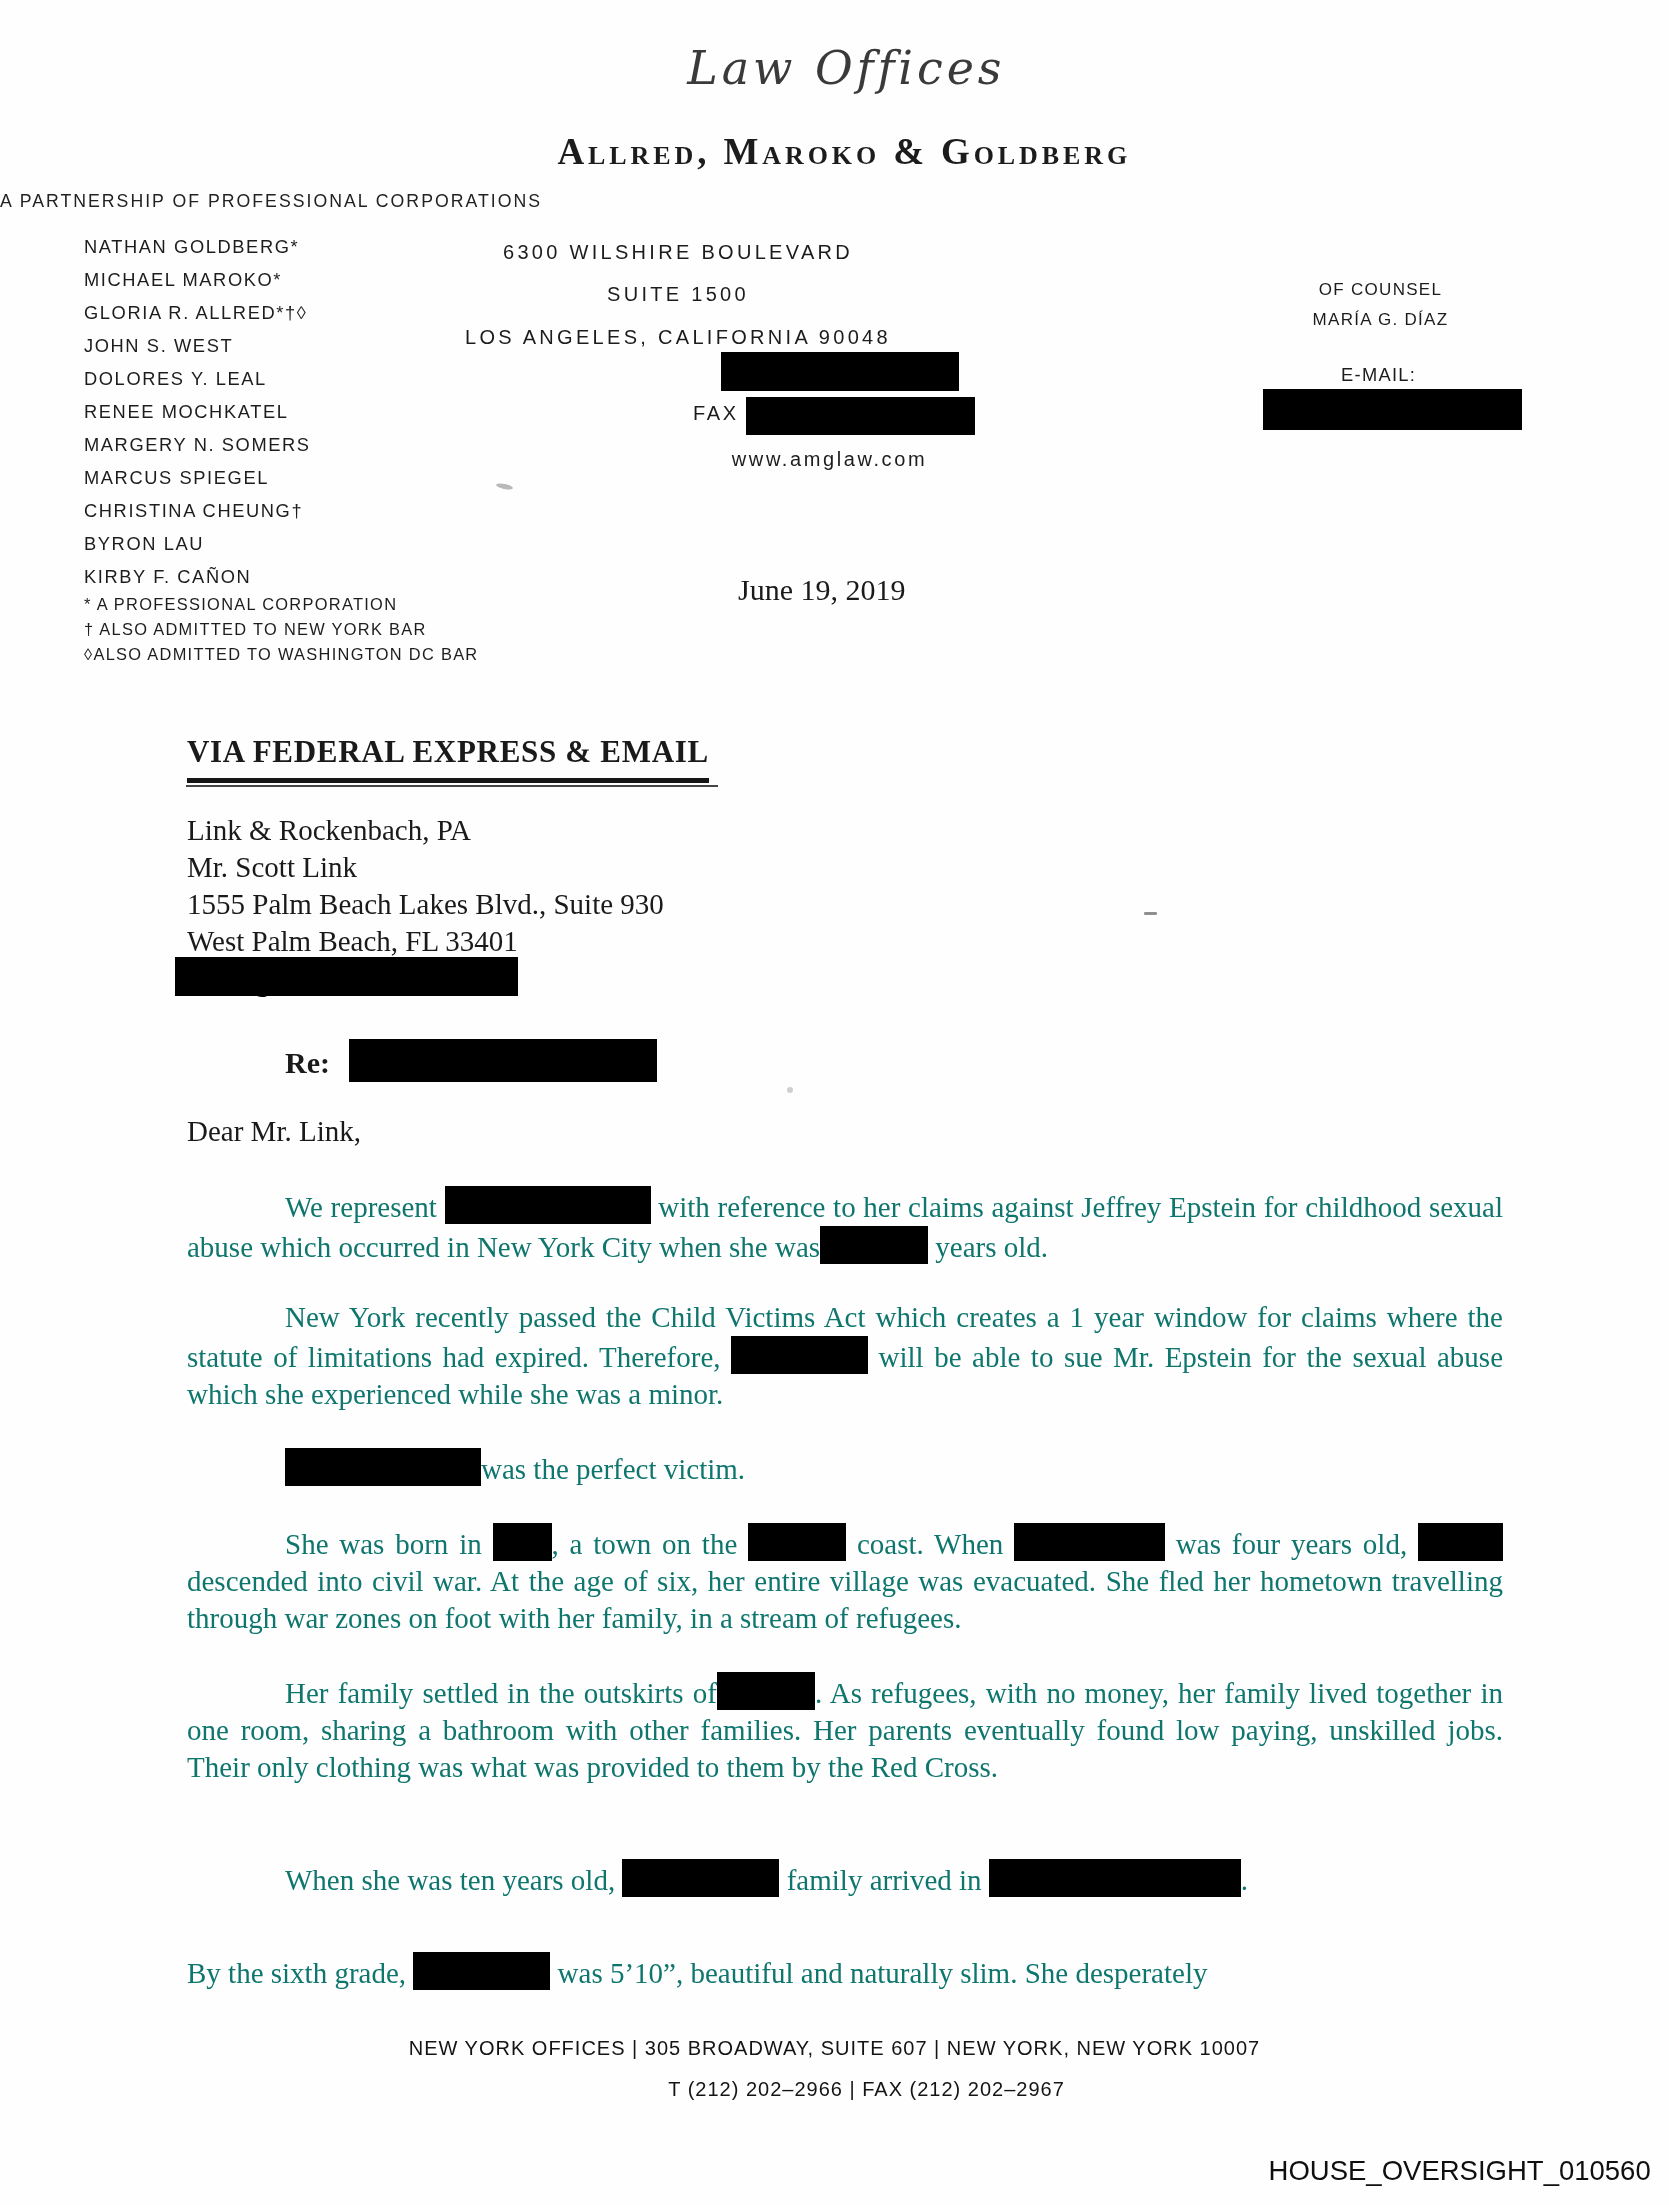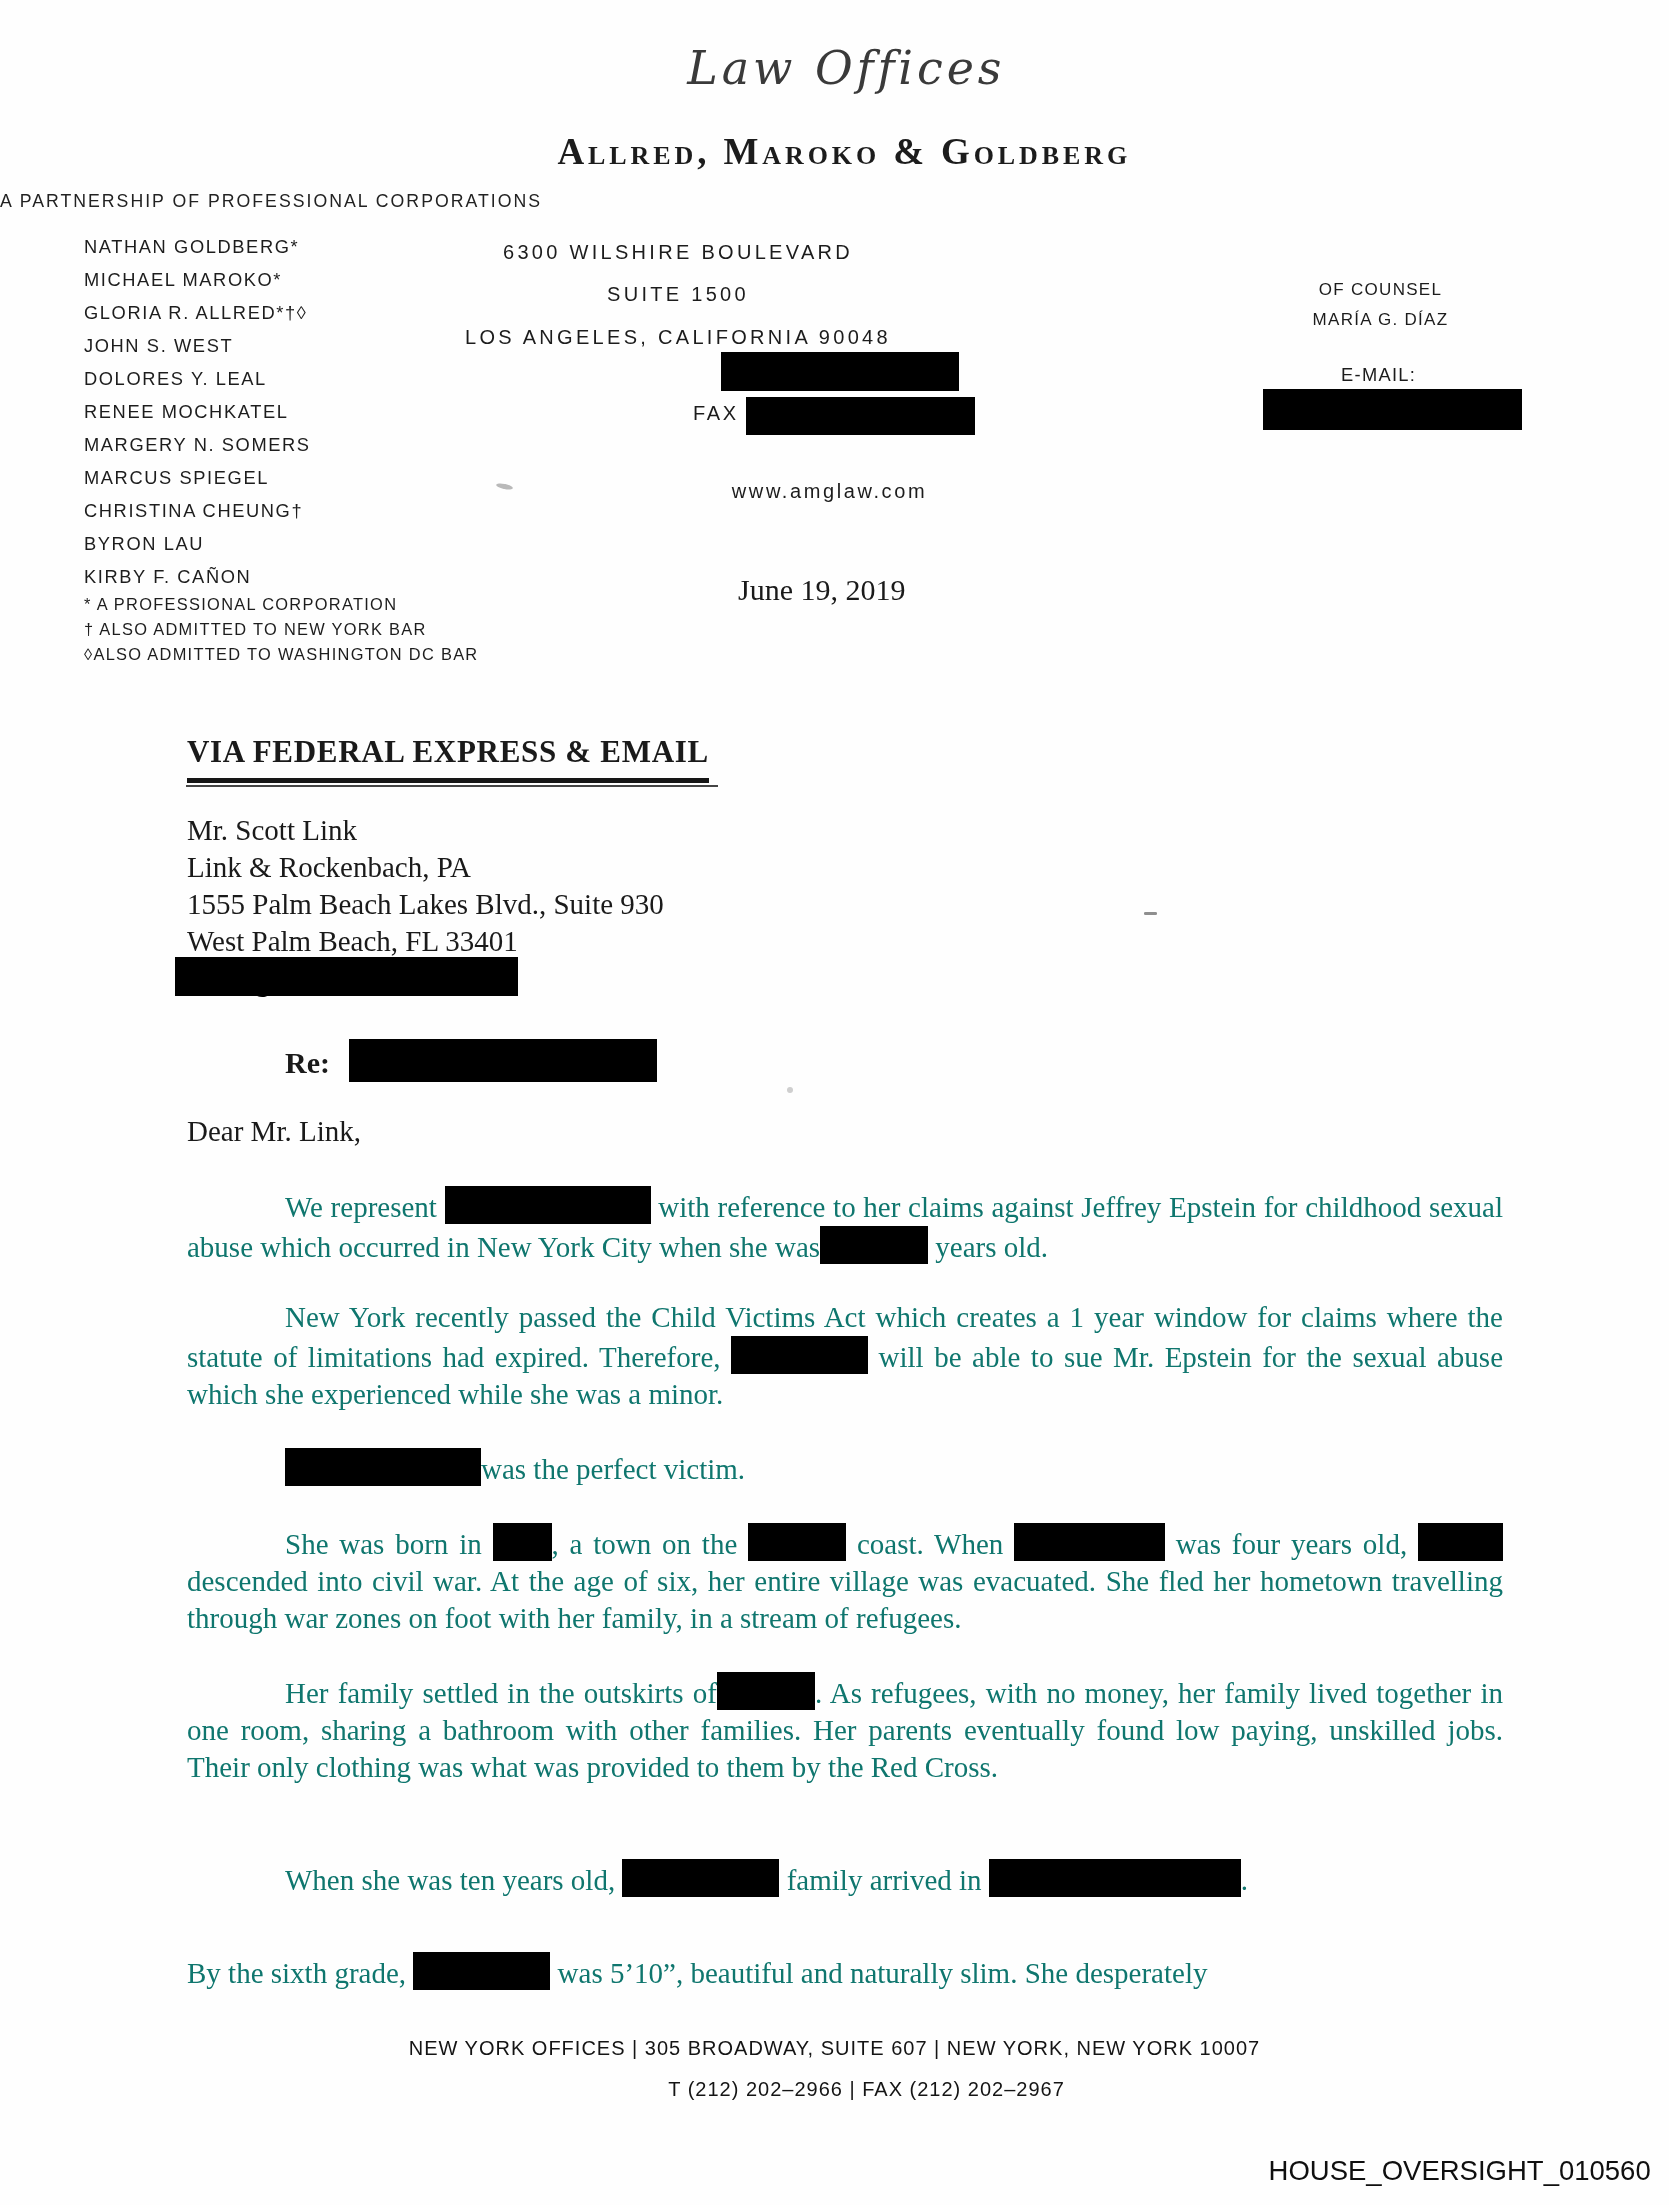--- a/index.html
+++ b/index.html
@@ -18,21 +18,21 @@
 
   .attorneys{position:absolute;left:84px;top:230px;font-family:"Liberation Sans",sans-serif;
     font-size:18.3px;letter-spacing:1.6px;line-height:33px;color:#1d1d1d;white-space:nowrap;}
   .footnotes{position:absolute;left:84px;top:592px;font-family:"Liberation Sans",sans-serif;
     font-size:16.4px;letter-spacing:1.3px;line-height:25px;color:#1d1d1d;white-space:nowrap;}
 
   .addr-line{position:absolute;left:0;width:1356px;text-align:center;
     font-family:"Liberation Sans",sans-serif;font-size:20px;letter-spacing:3.3px;color:#1c1c1c;}
   .addr1{top:241px;} .addr2{top:283px;} .addr3{top:326px;}
   .website{position:absolute;top:448px;left:0;width:1659px;text-align:center;
-    font-family:"Liberation Sans",sans-serif;font-size:20px;letter-spacing:2.6px;color:#1c1c1c;margin-top:32px;}
+    font-family:"Liberation Sans",sans-serif;font-size:20px;letter-spacing:2.6px;color:#1c1c1c;}
 
   .redbar{background:#000;}
   .phone-bar{position:absolute;left:721px;top:352px;}
   .fax-label{position:absolute;left:693px;top:402px;font-family:"Liberation Sans",sans-serif;
     font-size:20px;letter-spacing:2.6px;color:#1c1c1c;}
   .fax-bar{position:absolute;left:746px;top:397px;}
 
   .of-counsel{position:absolute;left:1312px;top:275px;width:137px;text-align:center;
     font-family:"Liberation Sans",sans-serif;font-size:17px;letter-spacing:1.3px;
     line-height:30px;color:#1c1c1c;white-space:nowrap;}
@@ -117,22 +117,22 @@
     <div>MARÍA G. DÍAZ</div>
   </div>
   <div class="email-label">E-MAIL:</div>
   <div class="redbar email-bar" style="width: 259px; height: 41px;"></div>
 
   <div class="date">June 19, 2019</div>
 
   <div class="via">VIA FEDERAL EXPRESS &amp; EMAIL</div>
 
   <div class="recipient" id="recipient-block">
+      <div>Link &amp; Rockenbach, PA</div>
       <div>Mr. Scott Link</div>
-      <div>Link &amp; Rockenbach, PA</div>
       <div>1555 Palm Beach Lakes Blvd., Suite 930</div>
       <div>West Palm Beach, FL 33401</div>
     </div>
   <span class="g-artifact">g</span>
   <div class="redbar recipient-email-bar" style="width: 343px; height: 39px;"></div>
 
   <div class="re-label">Re:</div>
   <div class="redbar re-bar" style="width: 308px; height: 43px;"></div>
 
   <div class="salutation">Dear Mr. Link,</div>

